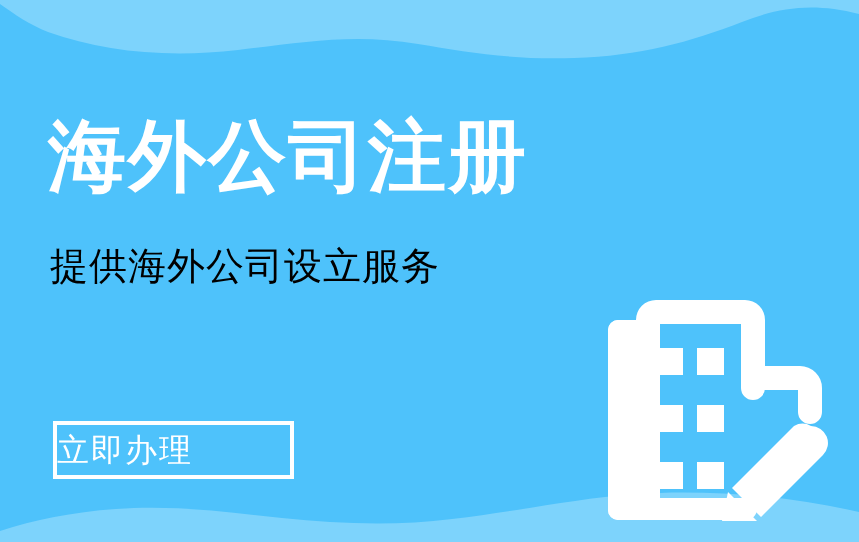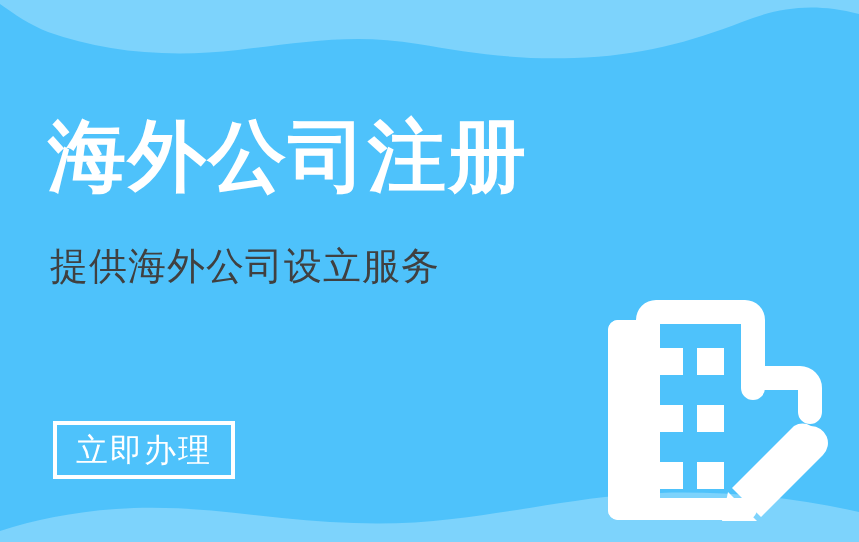--- a/index.html
+++ b/index.html
@@ -35,36 +35,35 @@
     letter-spacing: 2px;
     white-space: nowrap;
   }
   .subhead {
     position: absolute;
     left: 50px;
     top: 209px;
     font-size: 38px;
     font-weight: 400;
     line-height: 1.0;
-    color: #404040;
+    color: #000000;
     letter-spacing: 1px;
     white-space: nowrap;
   }
   .cta-button {
     position: absolute;
     left: 53px;
     top: 421px;
-    width: 182px;
+    width: 241px;
     height: 58px;
     box-sizing: border-box;
     border: 4px solid #ffffff;
     background: transparent;
     display: flex;
     align-items: center;
-    justify-content: center;
     cursor: pointer;
   }
   .cta-label {
     font-size: 32px;
     font-weight: 400;
     color: #ffffff;
     letter-spacing: 2px;
     line-height: 1.0;
     white-space: nowrap;
   }

